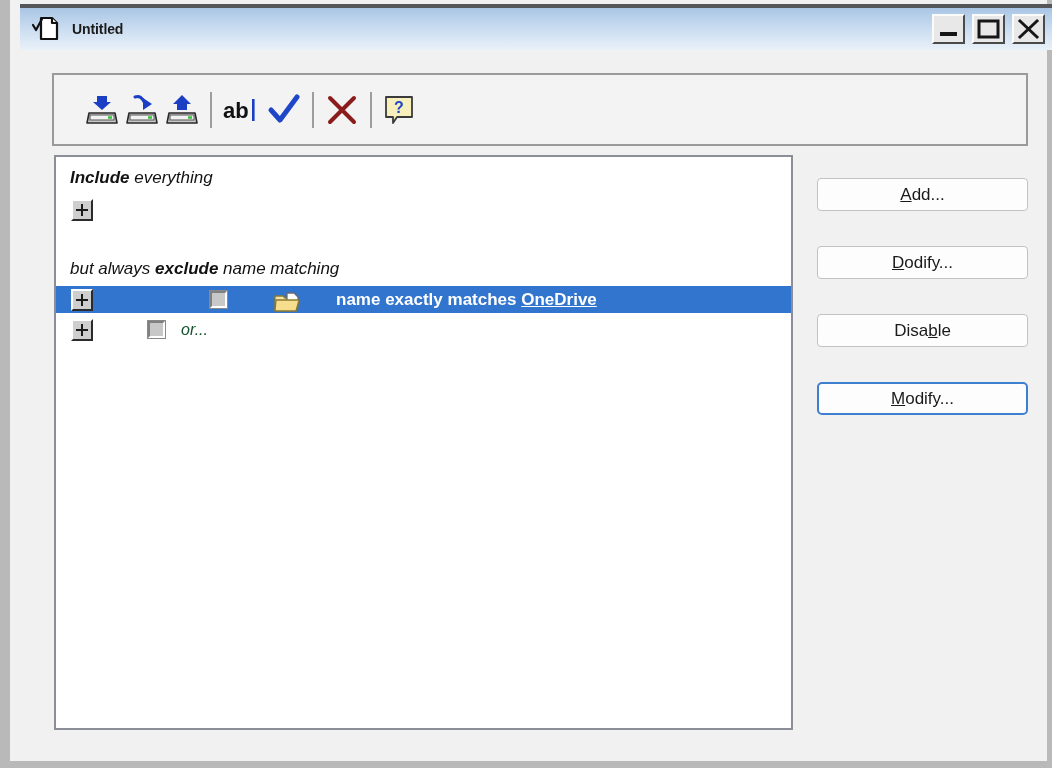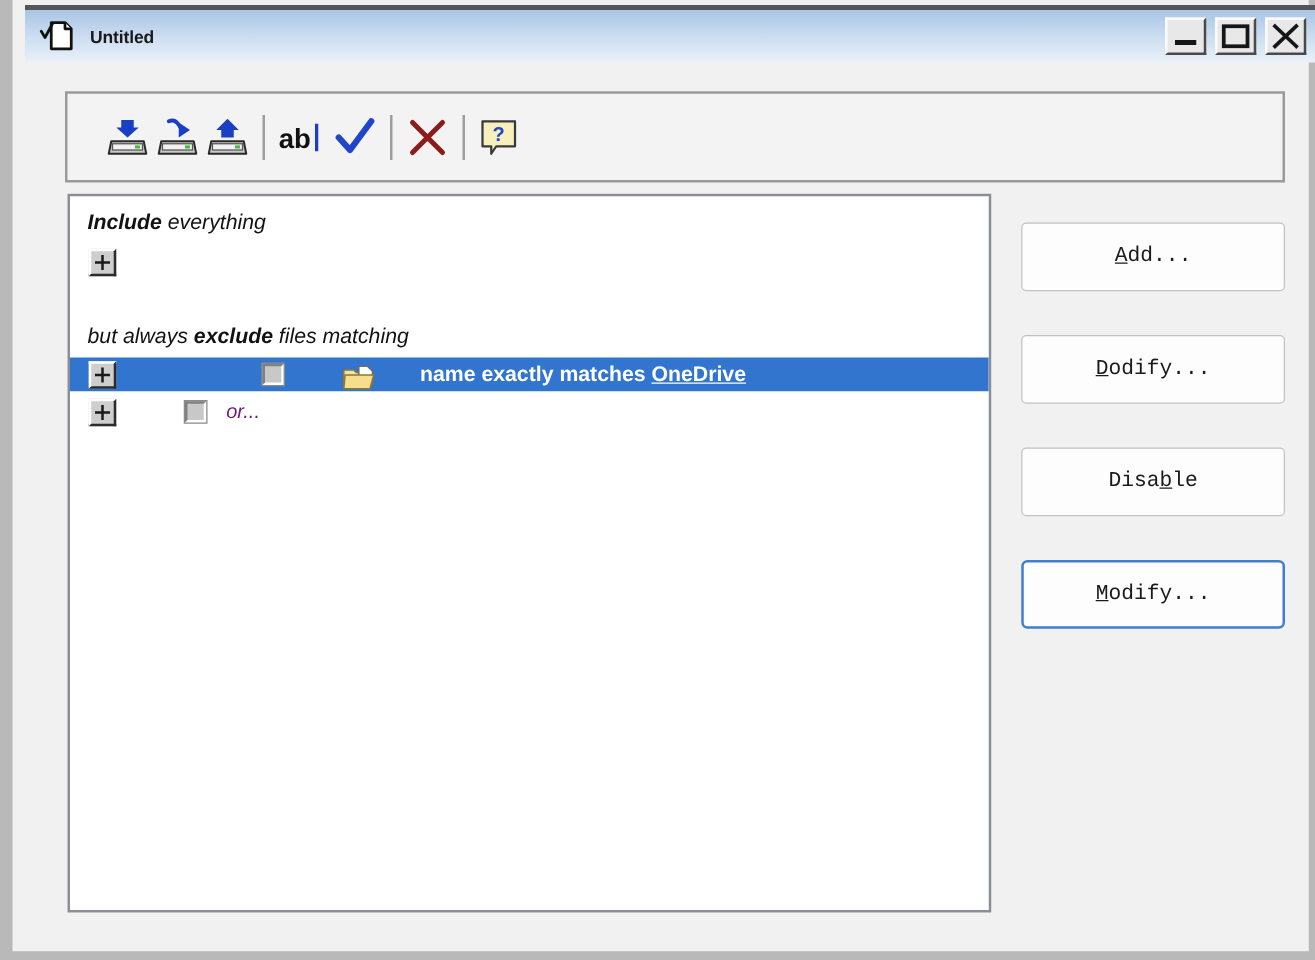--- a/index.html
+++ b/index.html
@@ -175,45 +175,45 @@
   }
   .rule-row.selected .rule-text {
     color: #ffffff;
     font-weight: bold;
   }
   .rule-value {
     text-decoration: underline;
     color: #ffffff;
   }
   .rule-text.placeholder {
-    color: #701a75;
+    color: #14532d;
     font-style: italic;
     font-size: 16px;
   }
 
   .folder-icon {
     width: 22px; height: 18px;
     position: relative;
     flex: 0 0 auto;
   }
 
   
   #sidebuttons {
     position: absolute;
     left: 807px; top: 178px;
     width: 211px;
   }
   .sidebtn {
     width: 211px;
-    height: 55px;
+    height: 33px;
     box-sizing: border-box;
     background: #fdfdfd;
     border: 1px solid #c2c2c2;
     border-radius: 4px;
-    font-family: Liberation Mono, monospace;
+    font-family: Liberation Sans, sans-serif;
     font-size: 17px;
     color: #1a1a1a;
     display: flex;
     align-items: center;
     justify-content: center;
     cursor: default;
     margin-bottom: 35px;
     padding: 0;
   }
   .sidebtn.default {
@@ -325,21 +325,21 @@
 
     <div class="rule-heading" style="margin-top:12px;">
       <b>Include</b><span> everything</span>
     </div>
 
     <div class="rule-row" style="margin-top:10px; padding-left:15px;">
       <div class="expander"></div>
     </div>
 
     <div class="rule-heading" style="margin-top:37px;">
-      <span>but always </span><b>exclude</b><span> files matching</span>
+      <span>but always </span><b>exclude</b><span> name matching</span>
     </div>
 
     <div class="rule-row selected" style="margin-top:9px; padding-left:15px;gap:28px;">
       <div class="expander"></div>
       <div class="chk" style="margin-left:89px;"></div>
       <div class="folder-icon" style="margin-left:19px;">
         <svg width="26" height="22" viewBox="0 0 26 22">
           <path d="M1 5 L9 5 L11 7 L22 7 L22 19 L1 19 Z" fill="#f2e3a8" stroke="#8a7a30" stroke-width="1.3" stroke-linejoin="round"></path>
           <path d="M13 2 L20 2 L24 6 L24 17 L13 17 Z" fill="#ffffff" stroke="#6d6d6d" stroke-width="1.3" stroke-linejoin="round"></path>
           <path d="M2 9 L25 9 L22 20 L1 20 Z" fill="#f7de8e" stroke="#8a7a30" stroke-width="1.3" stroke-linejoin="round"></path>

